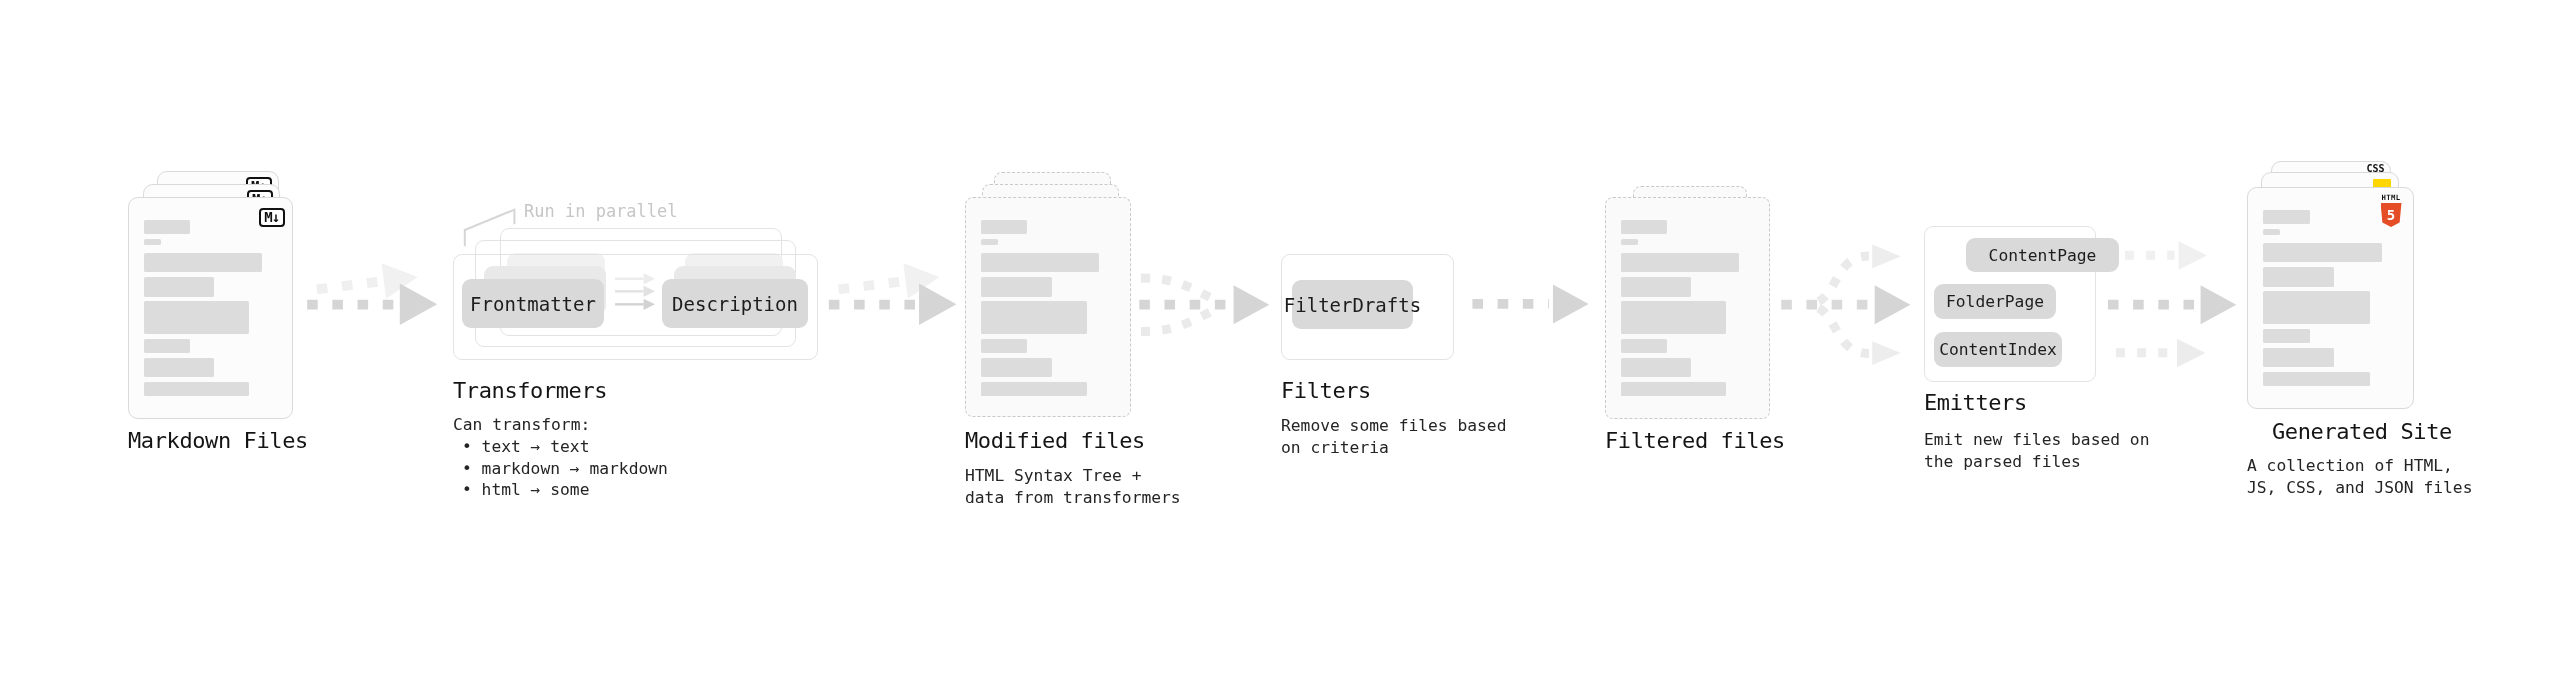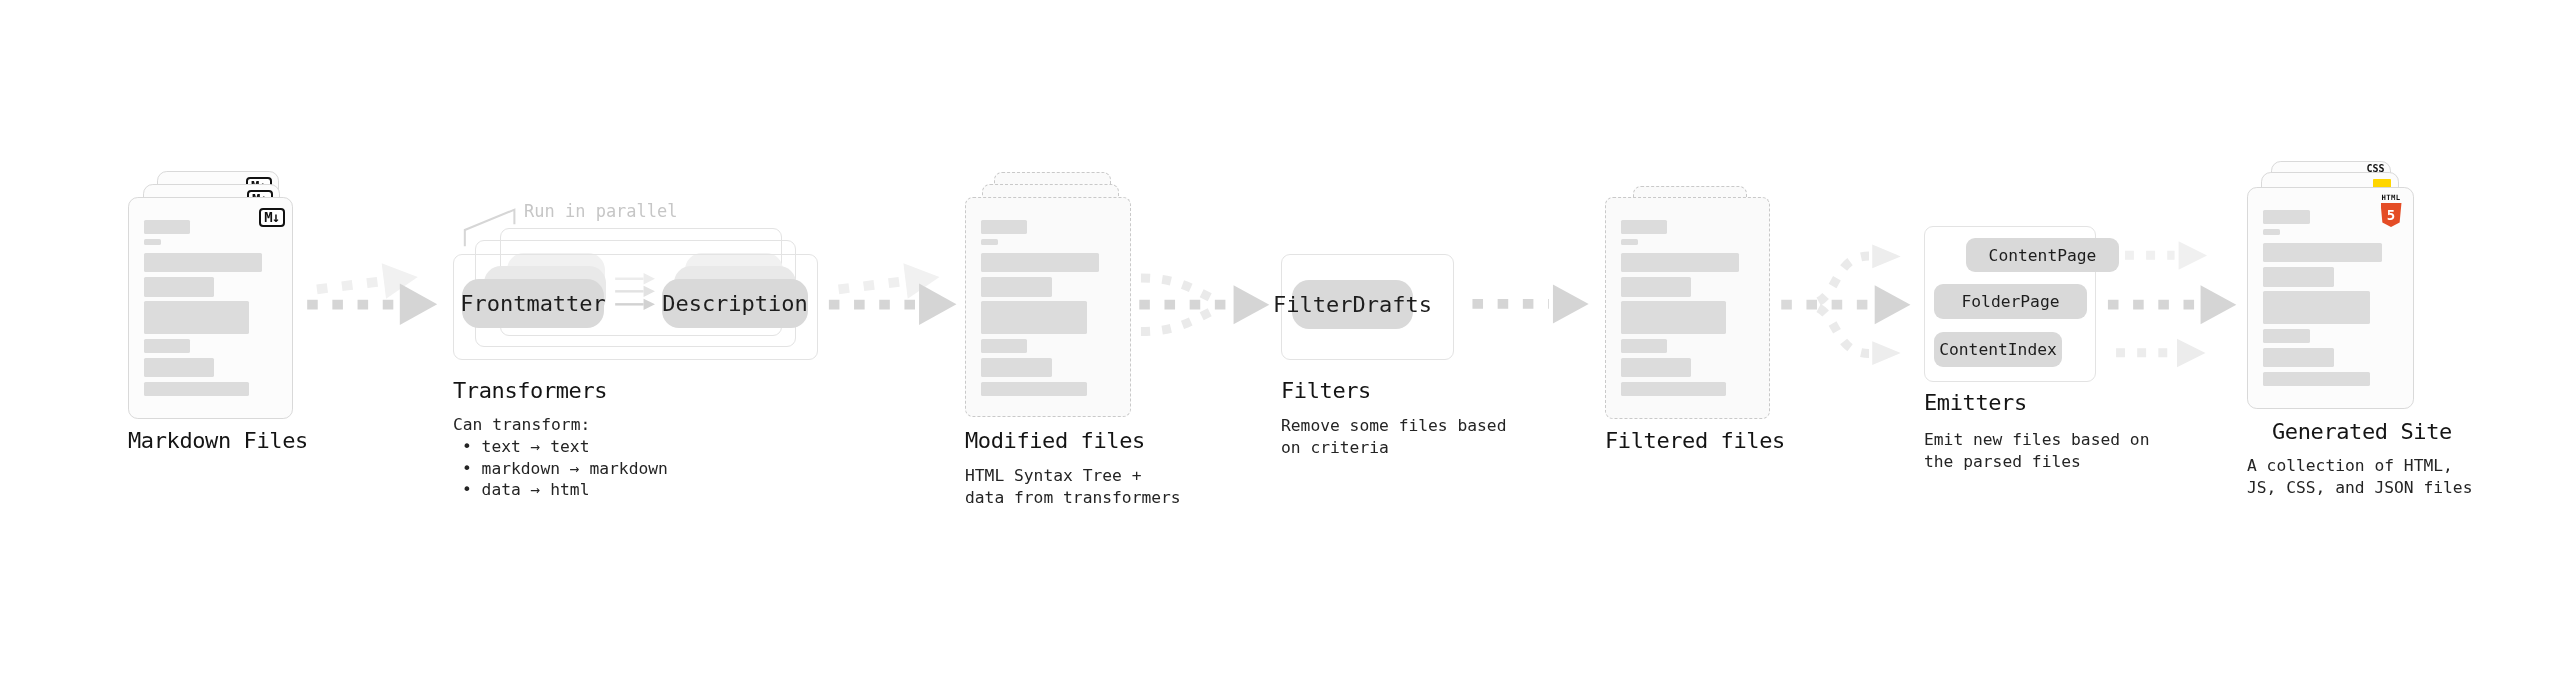--- a/index.html
+++ b/index.html
@@ -64,24 +64,24 @@
   .box {
     position: absolute;
     border: 1.6px solid #e3e3e3;
     border-radius: 9px;
     background: transparent;
   }
   .box.filled { background: #ffffff; }
   .pill {
     position: absolute;
     background: var(--pill-gray, #d9d9d9);
-    border-radius: 17px;
+    border-radius: 9px;
     display: flex; align-items: center; justify-content: center;
     color: #1d1d1d;
-    font-size: 22px;
+    font-size: 19px;
   }
   .pill.ghost1 { background: #e9e9e9; }
   .pill.ghost2 { background: #f1f1f1; }
   .pill.small { font-size: 16.3px; border-radius: 9px; }
 
   
   .stage-label { position: absolute; font-size: 22px; color: #141414; letter-spacing: -0.4px; white-space: nowrap; }
   .desc { position: absolute; font-size: 16.3px; line-height: 22px; color: #242424; white-space: pre-line; }
   .note { position: absolute; font-size: 17px; color: #c6c6c6; white-space: nowrap; }
 </style>
@@ -187,21 +187,21 @@
     <div class="pill ghost1" style="left:674px; top:266px; width:122px; height:49px;"></div>
 
     <div class="box" style="left:453px; top:254px; width:365px; height:106px;"></div>
     <div class="pill" style="left:462px; top:279px; width:142px; height:49px;">Frontmatter</div>
     <div class="pill" style="left:662px; top:279px; width:146px; height:49px;">Description</div>
 
     <div class="stage-label" style="left:453px; top:378px;">Transformers</div>
     <div class="desc" style="left:453px; top:414px;">Can transform:</div>
     <div class="desc" style="left:462px; top:436px;">• text → text</div>
     <div class="desc" style="left:462px; top:458px;">• markdown → markdown</div>
-    <div class="desc" style="left:462px; top:479px;">• data → html</div>
+    <div class="desc" style="left:462px; top:479px;">• html → some</div>
   </section>
 
   <section>
     <div class="card dashed" style="left:994px; top:172px; width:117px; height:57px;"></div>
     <div class="card dashed" style="left:982px; top:184px; width:137px; height:57px;"></div>
     <div class="card dashed" style="left:965px; top:197px; width:166px; height:220px;">
       <div class="doc-body">
           <div class="skel" style="width: 34%; height: 14px; margin-bottom: 4.9px; background: rgb(220, 220, 220);"></div>
           <div class="skel" style="width: 12%; height: 5.7px; margin-bottom: 8.1px; background: rgb(220, 220, 220);"></div>
           <div class="skel" style="width: 87%; height: 19.5px; margin-bottom: 4.9px; background: rgb(220, 220, 220);"></div>
@@ -238,21 +238,21 @@
           <div class="skel" style="width: 52%; height: 19.5px; margin-bottom: 4.9px; background: rgb(220, 220, 220);"></div>
           <div class="skel" style="width: 78%; height: 14px; margin-bottom: 0px; background: rgb(220, 220, 220);"></div>
         </div>
     </div>
     <div class="stage-label" style="left:1605px; top:428px;">Filtered files</div>
   </section>
 
   <section>
     <div class="box filled" style="left:1924px; top:226px; width:172px; height:156px;"></div>
     <div class="pill small" style="left:1934px; top:238px; width:153px; height:34px;margin-left:32px;">ContentPage</div>
-    <div class="pill small" style="left:1934px; top:284px; width:153px; height:35px;">FolderPage</div>
+    <div class="pill small" style="left:1934px; top:284px; width:122px; height:35px;">FolderPage</div>
     <div class="pill small" style="left:1934px; top:332px; width:128px; height:35px;">ContentIndex</div>
     <div class="stage-label" style="left:1924px; top:390px;">Emitters</div>
     <div class="desc" style="left:1924px; top:429px;">Emit new files based on
 the parsed files</div>
   </section>
 
   <section>
     <div class="card" style="left:2271px; top:161px; width:120px; height:73px;">
       <span class="css-badge">
         <span class="css-word">CSS</span>

